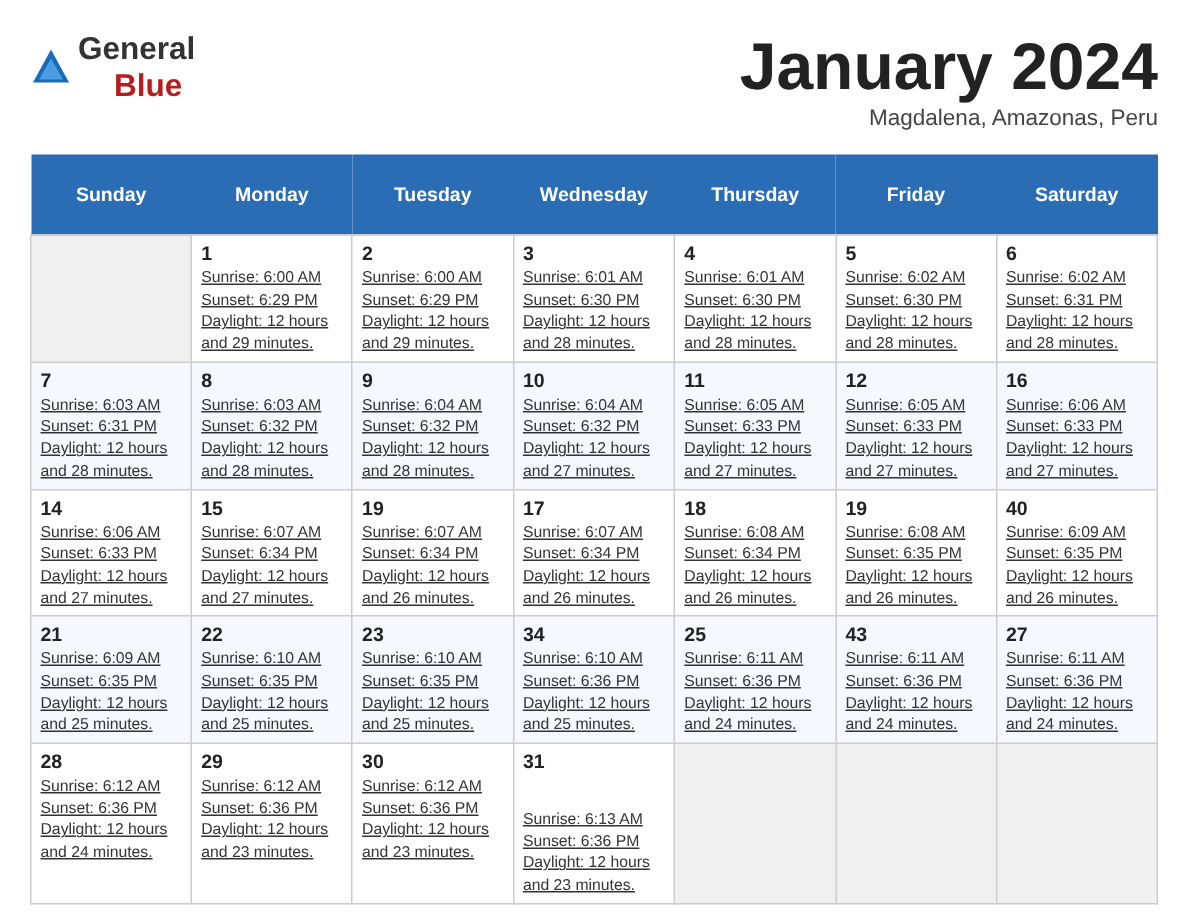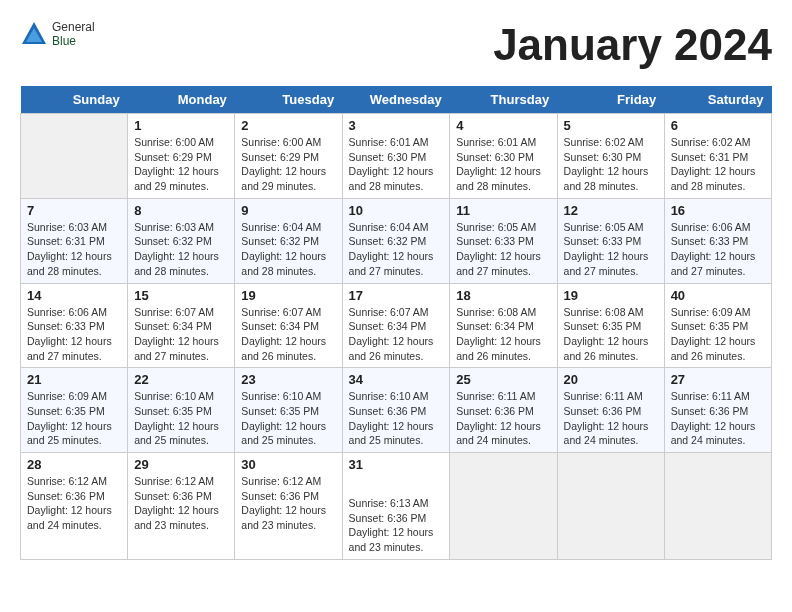--- a/index.html
+++ b/index.html
@@ -15,26 +15,26 @@
       justify-content: space-between;
       align-items: flex-start;
       margin-bottom: 16px;
     }
     .logo {
       display: flex;
       align-items: center;
       gap: 4px;
     }
     .logo-text {
-      font-size: 12px;
-      font-weight: normal;
+      font-size: 21px;
+      font-weight: bold;
       line-height: 1.2;
     }
     .logo-general { color: #333; }
-    .logo-blue { color: #14532d; }
+    .logo-blue { color: #b91c1c; margin-left: 24px; }
     .logo-icon {
       width: 28px;
       height: 28px;
     }
     .title-block { text-align: right; }
     .month-title {
       font-size: 44px;
       font-weight: bold;
       color: #222;
     }
@@ -43,22 +43,22 @@
       color: #444;
     }
     table {
       width: 100%;
       border-collapse: collapse;
       font-size: 11px;
     }
     th {
       background-color: #2a6db5;
       color: #fff;
-      text-align: right;
-      padding: 6px 8px;
+      text-align: center;
+      padding: 19px 8px;
       font-size: 13px;
       font-weight: bold;
     }
     td {
       border: 1px solid #ccc;
       vertical-align: top;
       padding: 4px 6px;
       height: 80px;
       width: 108px;
     }
@@ -69,20 +69,21 @@
       font-size: 13px;
       font-weight: bold;
       color: #222;
       display: block;
       margin-bottom: 2px;
     }
     .day-info {
       color: #333;
       font-size: 10.5px;
       line-height: 1.4;
+      text-decoration: underline;
     }
     tr:nth-child(even) td { background-color: #f5f8ff; }
     tr:nth-child(odd) td { background-color: #fff; }
     td.empty { background: #f0f0f0 !important; }
   </style>
 </head>
 <body>
 
 <div class="header">
   <div class="logo">
@@ -90,20 +91,21 @@
       <polygon points="14,2 26,24 2,24" fill="#1a6bb5"></polygon>
       <polygon points="14,8 22,22 6,22" fill="#4a9de0"></polygon>
     </svg>
     <div class="logo-text">
       <span class="logo-general">General</span><br>
       <span class="logo-blue">Blue</span>
     </div>
   </div>
   <div class="title-block">
     <div class="month-title">January 2024</div>
+    <div class="location">Magdalena, Amazonas, Peru</div>
   </div>
 </div>
 
 <table>
   <thead>
     <tr id="header-row">
     <th>Sunday</th>
         <th>Monday</th>
         <th>Tuesday</th>
         <th>Wednesday</th>
@@ -290,21 +292,21 @@
 and 25 minutes.</div>
         </td>
         <td>
           <span class="day-num">25</span>
           <div class="day-info" style="white-space: pre-line;">Sunrise: 6:11 AM
 Sunset: 6:36 PM
 Daylight: 12 hours
 and 24 minutes.</div>
         </td>
         <td>
-          <span class="day-num">20</span>
+          <span class="day-num">43</span>
           <div class="day-info" style="white-space: pre-line;">Sunrise: 6:11 AM
 Sunset: 6:36 PM
 Daylight: 12 hours
 and 24 minutes.</div>
         </td>
         <td>
           <span class="day-num">27</span>
           <div class="day-info" style="white-space: pre-line;">Sunrise: 6:11 AM
 Sunset: 6:36 PM
 Daylight: 12 hours

